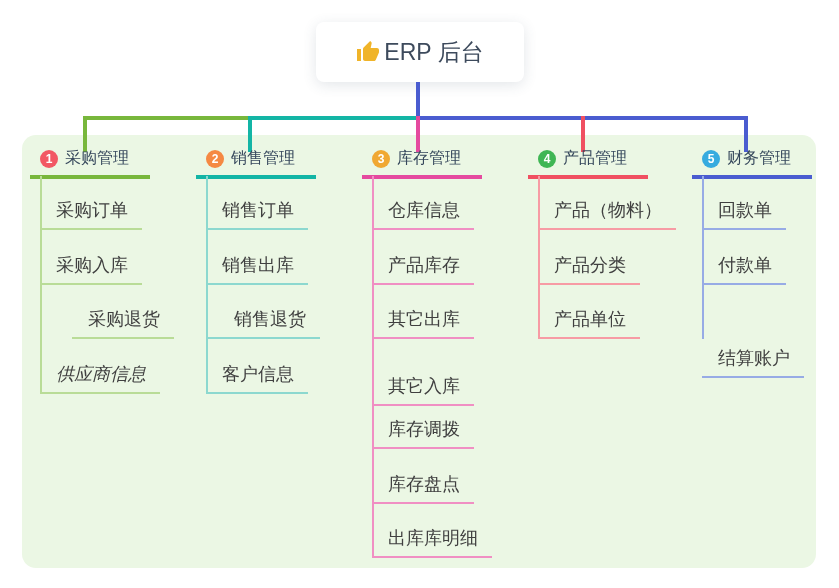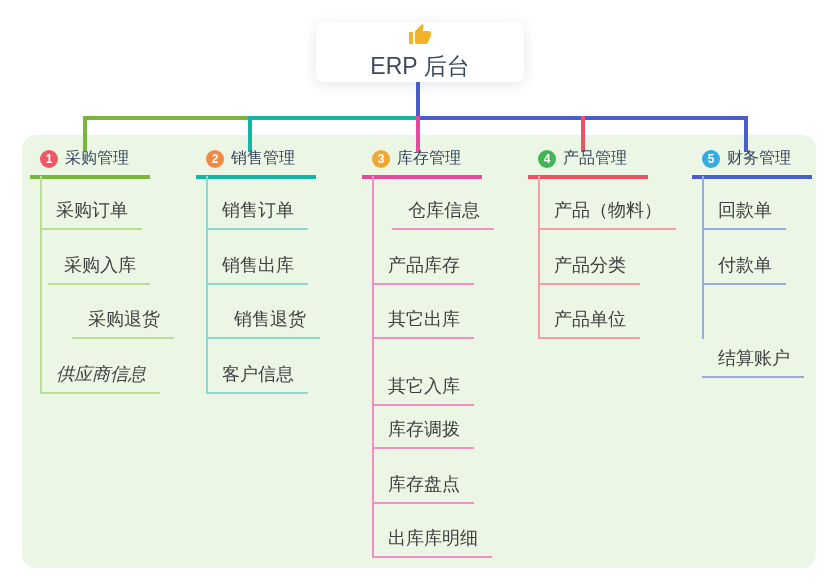--- a/index.html
+++ b/index.html
@@ -1,20 +1,20 @@
 <!DOCTYPE html>
 <html><head>
 <meta charset="utf-8">
 <style>
   html,body{margin:0;padding:0;background:#ffffff;font-family:"Liberation Sans","DejaVu Sans",sans-serif;}
   .stage{position:relative;width:839px;height:588px;background:#ffffff;overflow:hidden;}
   .panel{position:absolute;left:22px;top:135px;width:794px;height:433px;border-radius:14px;}
   .root-card{position:absolute;left:316px;top:22px;width:208px;height:60px;background:#ffffff;
     border-radius:8px;box-shadow:0 3px 14px rgba(60,80,100,0.14);display:flex;align-items:center;
-    justify-content:center;gap:4px;font-size:23px;color:#3d4a5c;font-weight:500;flex-direction:column;}
+    justify-content:center;gap:4px;font-size:23px;color:#3d4a5c;font-weight:500;}
   .root-card svg{width:24px;height:24px;display:block;}
   .vline,.hline{position:absolute;}
   .branch-title{position:absolute;top:147px;width:120px;box-sizing:border-box;display:flex;align-items:center;
     gap:7px;padding:1px 4px 6px 10px;font-size:16px;color:#36485c;font-weight:500;white-space:nowrap;}
   .badge{width:18px;height:18px;min-width:18px;border-radius:50%;color:#fff;font-size:12px;font-weight:700;
     display:flex;align-items:center;justify-content:center;line-height:1;}
   .child-item{position:absolute;box-sizing:border-box;padding:0 14px 8px 16px;font-size:18px;line-height:20px;
     color:#404040;white-space:nowrap;}
   .trunk{position:absolute;width:2px;}
 </style>
@@ -44,38 +44,38 @@
       <div class="vline" style="left: 581px; top: 116px; width: 4px; height: 36px; background: rgb(240, 80, 97);"></div>
       <div class="vline" style="left: 744px; top: 116px; width: 4px; height: 36px; background: rgb(74, 92, 208);"></div>
     </div>
   <div id="branches">
       <div class="branch-title" style="left: 30px; border-bottom: 4px solid rgb(120, 183, 60);">
         <span class="badge" style="background: rgb(242, 88, 100);">1</span>
         <span>采购管理</span>
       </div>
       <div class="trunk" style="left: 40px; top: 176px; height: 218.1px; background: rgb(185, 220, 151);"></div>
       <div class="child-item" style="left: 40px; top: 200px; border-bottom: 2px solid rgb(185, 220, 151);">采购订单</div>
-      <div class="child-item" style="left: 48px; top: 254.7px; border-bottom: 2px solid rgb(185, 220, 151);">采购入库</div>
+      <div class="child-item" style="left: 40px; top: 254.7px; border-bottom: 2px solid rgb(185, 220, 151);">采购入库</div>
       <div class="child-item" style="left: 40px; top: 309.4px; border-bottom: 2px solid rgb(185, 220, 151); margin-left: 32px;">采购退货</div>
       <div class="child-item" style="left: 40px; top: 364.1px; border-bottom: 2px solid rgb(185, 220, 151); font-style: italic;">供应商信息</div>
       <div class="branch-title" style="left: 196px; border-bottom: 4px solid rgb(19, 181, 165);">
         <span class="badge" style="background: rgb(245, 137, 67);">2</span>
         <span>销售管理</span>
       </div>
       <div class="trunk" style="left: 206px; top: 176px; height: 218.1px; background: rgb(140, 216, 207);"></div>
       <div class="child-item" style="left: 206px; top: 200px; border-bottom: 2px solid rgb(140, 216, 207);">销售订单</div>
       <div class="child-item" style="left: 206px; top: 254.7px; border-bottom: 2px solid rgb(140, 216, 207);">销售出库</div>
       <div class="child-item" style="left: 206px; top: 309.4px; border-bottom: 2px solid rgb(140, 216, 207); padding-left: 28px;">销售退货</div>
       <div class="child-item" style="left: 206px; top: 364.1px; border-bottom: 2px solid rgb(140, 216, 207);">客户信息</div>
       <div class="branch-title" style="left: 362px; border-bottom: 4px solid rgb(229, 74, 159);">
         <span class="badge" style="background: rgb(240, 168, 50);">3</span>
         <span>库存管理</span>
       </div>
       <div class="trunk" style="left: 372px; top: 176px; height: 382.2px; background: rgb(240, 143, 195);"></div>
-      <div class="child-item" style="left: 392px; top: 200px; border-bottom: 2px solid rgb(240, 143, 195);">仓库信息</div>
+      <div class="child-item" style="left: 372px; top: 200px; border-bottom: 2px solid rgb(240, 143, 195);">仓库信息</div>
       <div class="child-item" style="left: 372px; top: 254.7px; border-bottom: 2px solid rgb(240, 143, 195);">产品库存</div>
       <div class="child-item" style="left: 372px; top: 309.4px; border-bottom: 2px solid rgb(240, 143, 195);">其它出库</div>
       <div class="child-item" style="left: 372px; top: 376px; border-bottom: 2px solid rgb(240, 143, 195);">其它入库</div>
       <div class="child-item" style="left: 372px; top: 418.8px; border-bottom: 2px solid rgb(240, 143, 195);">库存调拨</div>
       <div class="child-item" style="left: 372px; top: 473.5px; border-bottom: 2px solid rgb(240, 143, 195);">库存盘点</div>
       <div class="child-item" style="left: 372px; top: 528.2px; border-bottom: 2px solid rgb(240, 143, 195);">出库库明细</div>
       <div class="branch-title" style="left: 528px; border-bottom: 4px solid rgb(240, 80, 97);">
         <span class="badge" style="background: rgb(63, 182, 84);">4</span>
         <span>产品管理</span>
       </div>

